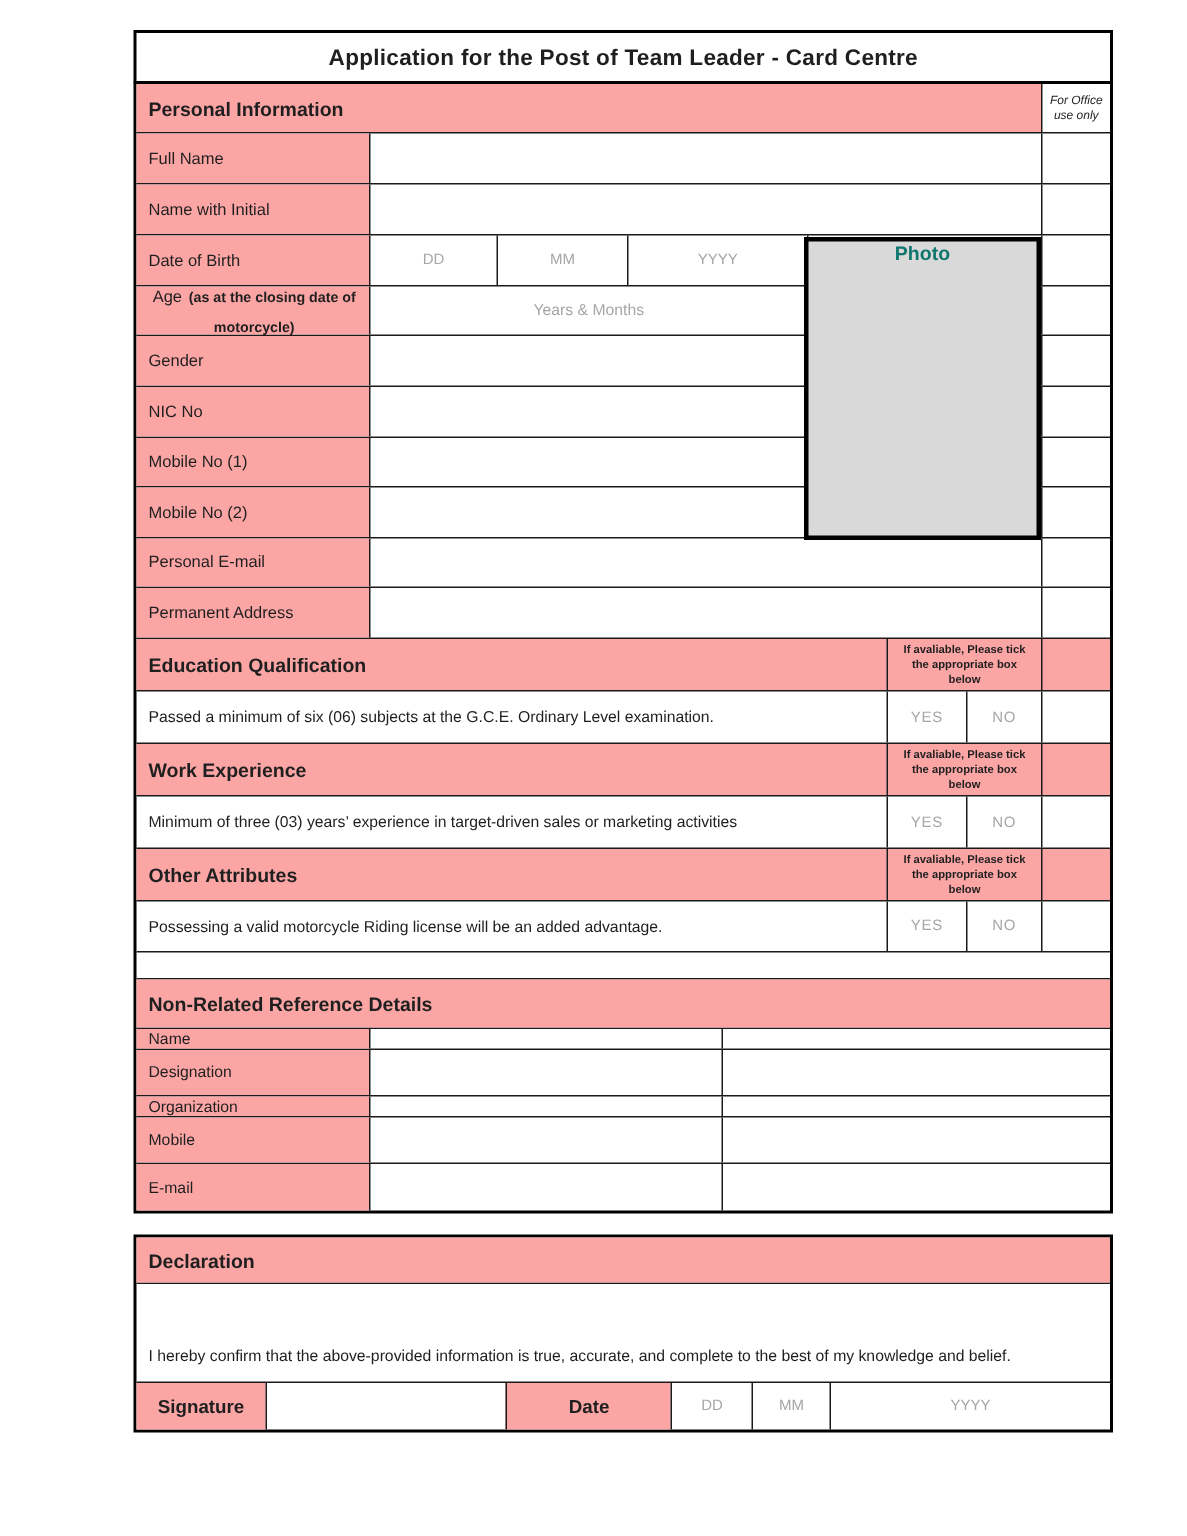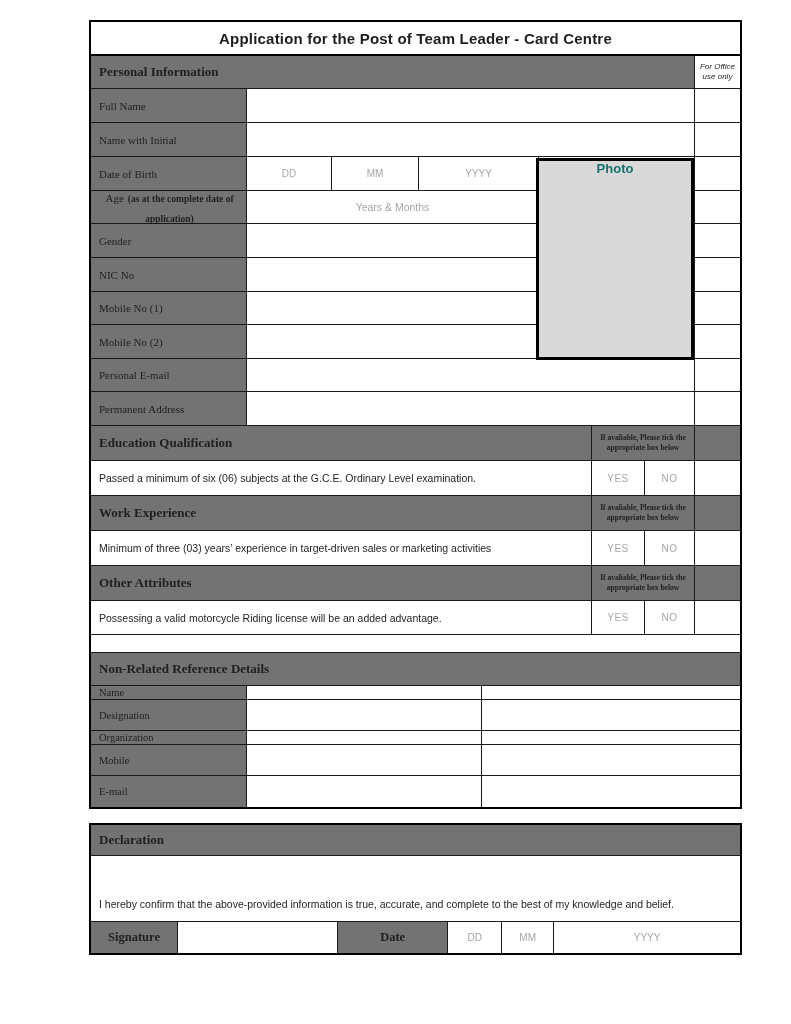--- a/index.html
+++ b/index.html
@@ -20,21 +20,21 @@
   }
 
   .tbl { border: 2px solid #000; margin-top: -2px; background: #fff; }
   .tbl2 { border: 2px solid #000; margin-top: 14px; background: #fff; }
 
   .row { display: flex; align-items: stretch; width: 100%; }
   .row:not(:last-child) { border-bottom: 1px solid #1a1a1a; }
 
   .cell { display: flex; align-items: center; min-width: 0; }
   .cell.bl { border-left: 1px solid #1a1a1a; }
-  .gray { background: #737373; font-family: Liberation Serif, serif; }
+  .gray { background: #fca5a5; }
   .grow { flex: 1 1 auto; }
 
   .h33 { height: 33px; } .h34 { height: 34px; } .h35 { height: 35px; }
   .h31 { height: 31px; } .h32 { height: 36px; margin-top: 30px; } .h30 { height: 14px; }
   .h18 { height: 18px; }
 
   .w155 { width: 155px; flex: 0 0 155px; text-align: center; }
   .w46  { width: 46px;  flex: 0 0 46px; }
   .w85  { width: 85px;  flex: 0 0 85px; }
   .w87  { width: 87px;  flex: 0 0 87px; }
@@ -107,21 +107,21 @@
         <div class="cell w155 gray fld-label">Date of Birth</div>
         <div class="cell bl w85 center ph">DD</div>
         <div class="cell bl w87 center ph">MM</div>
         <div class="cell bl w120 center ph">YYYY</div>
         <div class="cell bl grow"></div>
         <div class="cell bl w46"></div>
       </div>
 
       <div class="row h33">
         <div class="cell w155 gray">
-          <span class="age-label-wrap"><span class="age-main">Age</span> <span class="age-note">(as at the complete date of application)</span></span>
+          <span class="age-label-wrap"><span class="age-main">Age</span> <span class="age-note">(as at the closing date of motorcycle)</span></span>
         </div>
         <div class="cell bl center ph-lg" style="width:292px;flex:0 0 292px;">Years &amp; Months</div>
         <div class="cell bl grow"></div>
         <div class="cell bl w46"></div>
       </div>
 
       <div class="row h34">
         <div class="cell w155 gray fld-label">Gender</div>
         <div class="cell bl grow"></div>
         <div class="cell bl w46"></div>

